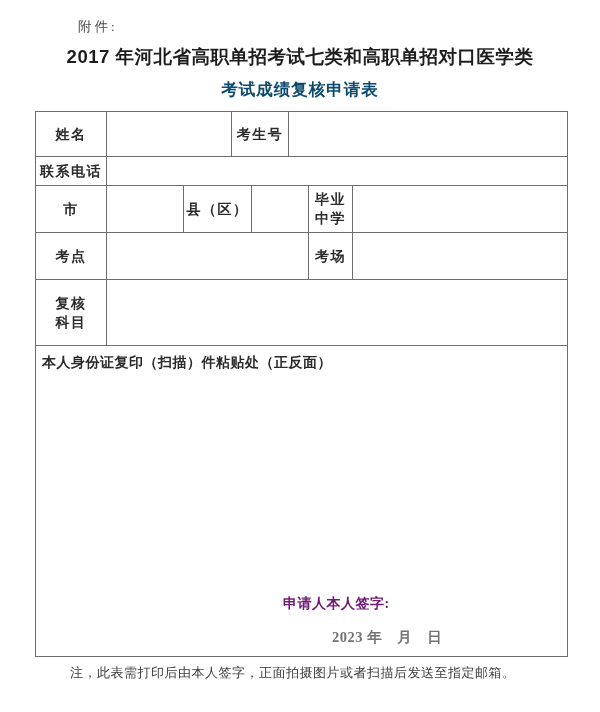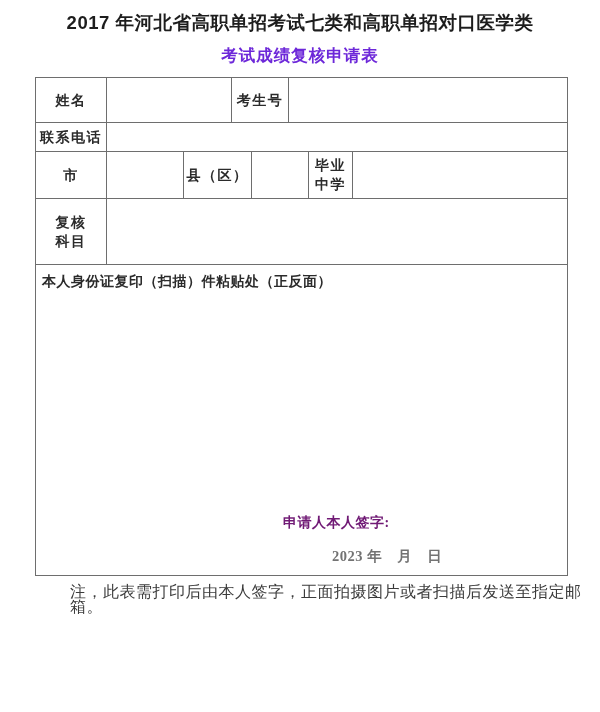--- a/index.html
+++ b/index.html
@@ -32,21 +32,21 @@
     color: #1d1d1d;
   }
   .title2 {
     margin-top: 9px;
     text-align: center;
     font-family: "Liberation Sans", "DejaVu Sans", sans-serif;
     font-weight: bold;
     font-size: 16.5px;
     line-height: 22px;
     letter-spacing: 1px;
-    color: #6d28d9;
+    color: #0c4a6e;
   }
 
   table.form {
     margin: 11px 0 0 35px;
     width: 532px;
     border-collapse: collapse;
     table-layout: fixed;
     padding-left: 47px;
   }
   table.form td {
@@ -97,31 +97,32 @@
     left: 296px;
     top: 282px;
     font-weight: bold;
     font-size: 14.5px;
     letter-spacing: 0.5px;
     color: #737373;
   }
 
   .note {
     margin: 8px 0 0 70px;
-    font-size: 16px;
+    font-size: 13px;
     line-height: 15px;
     letter-spacing: 0.5px;
     color: #3b3b3b;
   }
 </style>
 </head>
 <body>
 
 <div class="doc">
 
+  <div class="attachment">附件:</div>
 
   <div class="title1">2017 年河北省高职单招考试七类和高职单招对口医学类</div>
 
   <div class="title2">考试成绩复核申请表</div>
 
   <table class="form">
     <colgroup>
       <col style="width:71px">
       <col style="width:77px">
       <col style="width:48px">
@@ -148,20 +149,26 @@
     <tr class="r3">
       <td class="label">市</td>
       <td class="value"></td>
       <td class="label" colspan="2">县（区）</td>
       <td class="value" colspan="2"></td>
       <td class="label">毕业
 中学</td>
       <td class="value"></td>
     </tr>
 
+    <tr class="r4">
+      <td class="label">考点</td>
+      <td class="value" colspan="5"></td>
+      <td class="label">考场</td>
+      <td class="value"></td>
+    </tr>
 
     <tr class="r5">
       <td class="label">复核
 科目</td>
       <td class="value" colspan="7"></td>
     </tr>
 
     <tr class="r6">
       <td class="paste-cell" colspan="8">
         <div class="paste-label">本人身份证复印（扫描）件粘贴处（正反面）</div>

